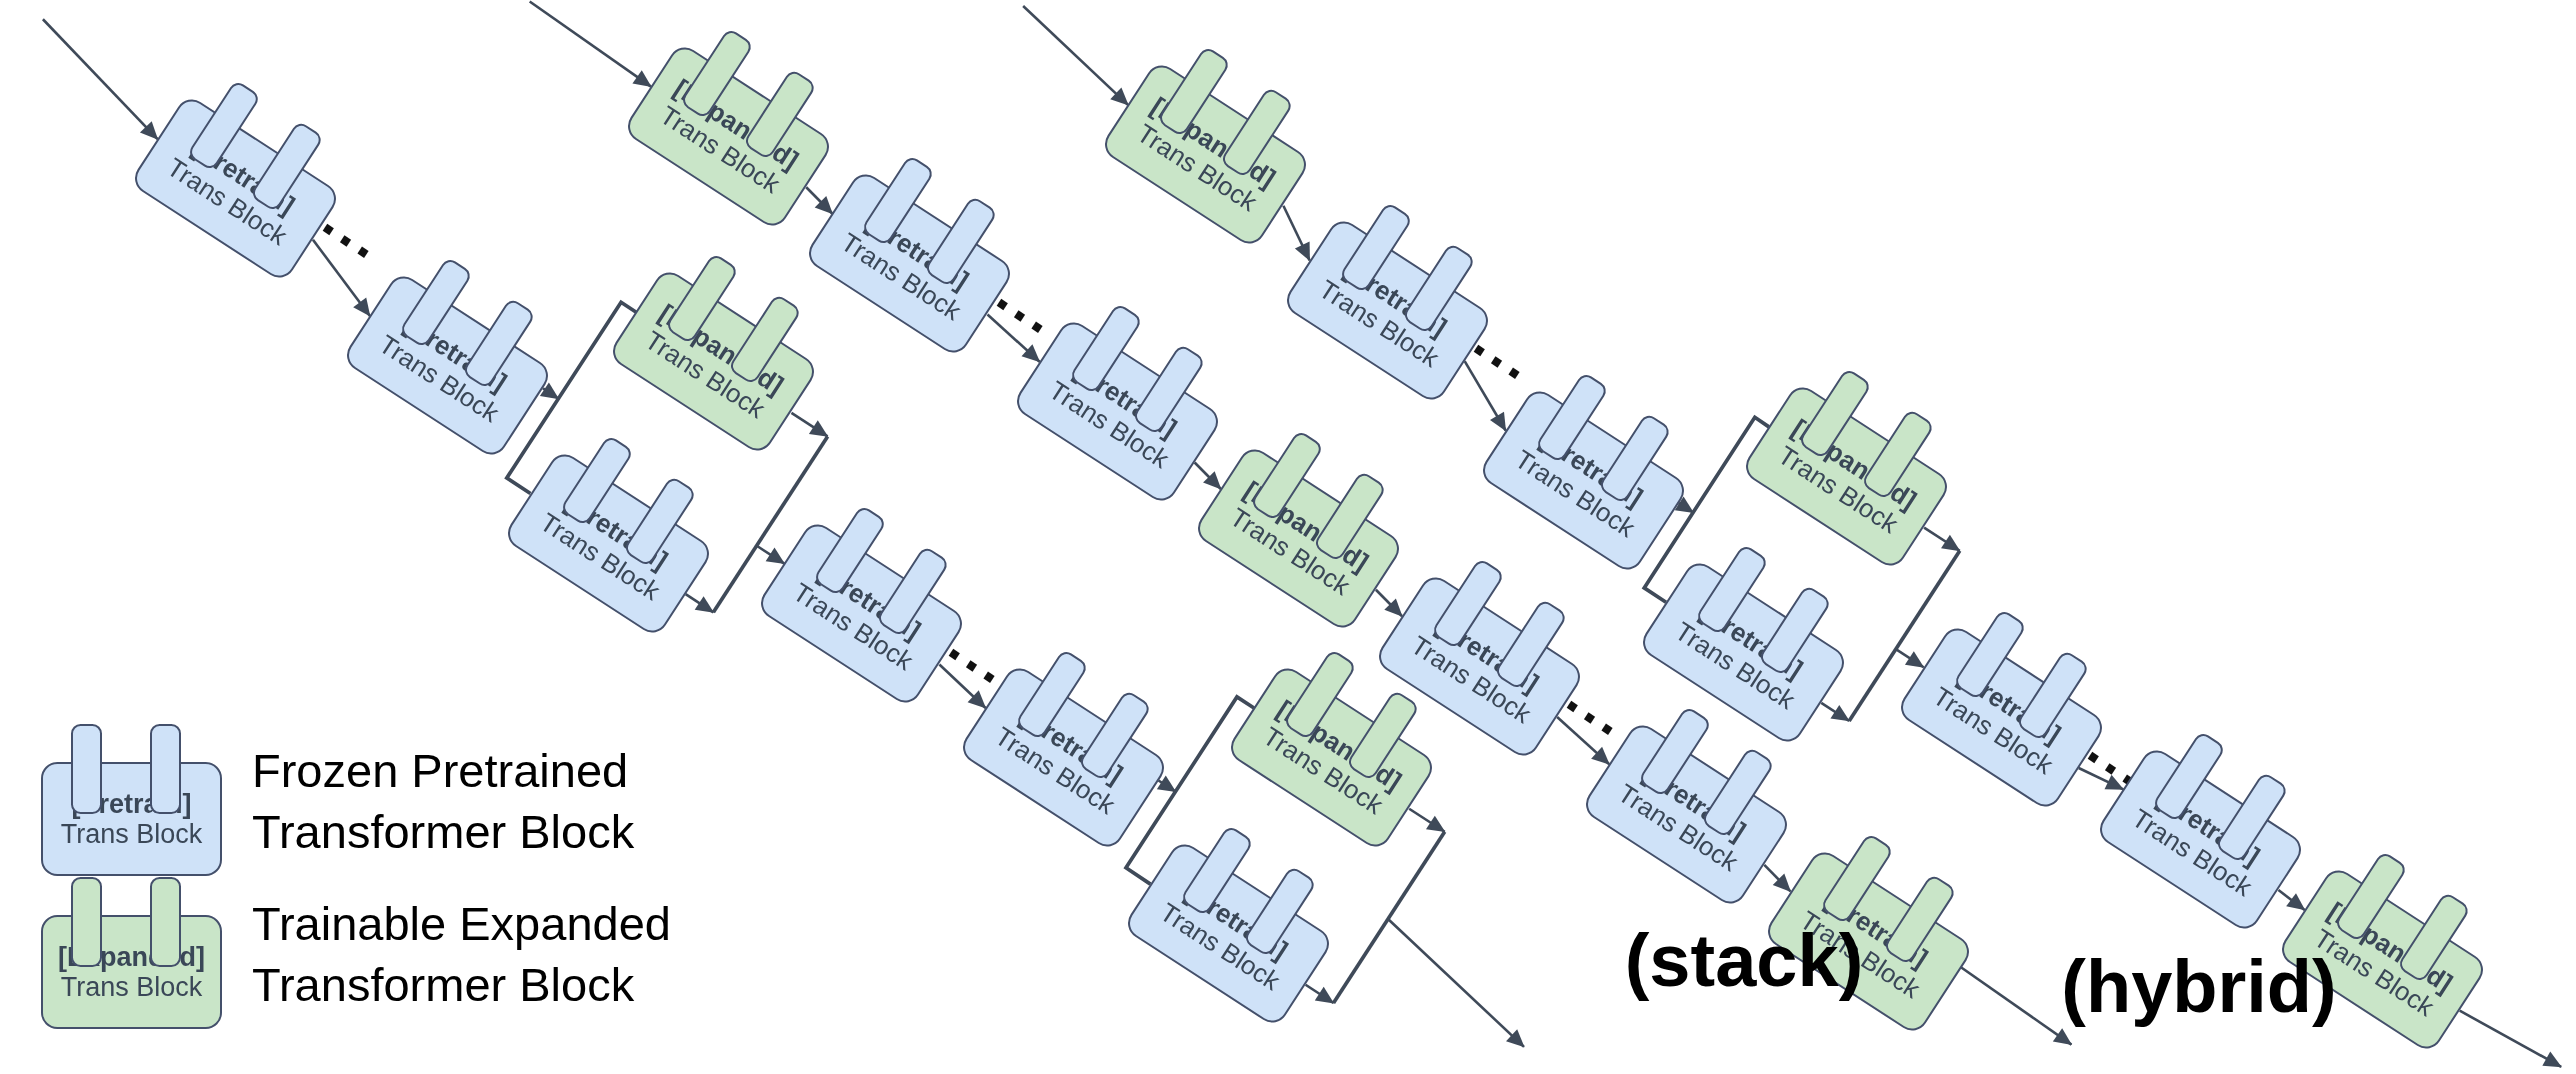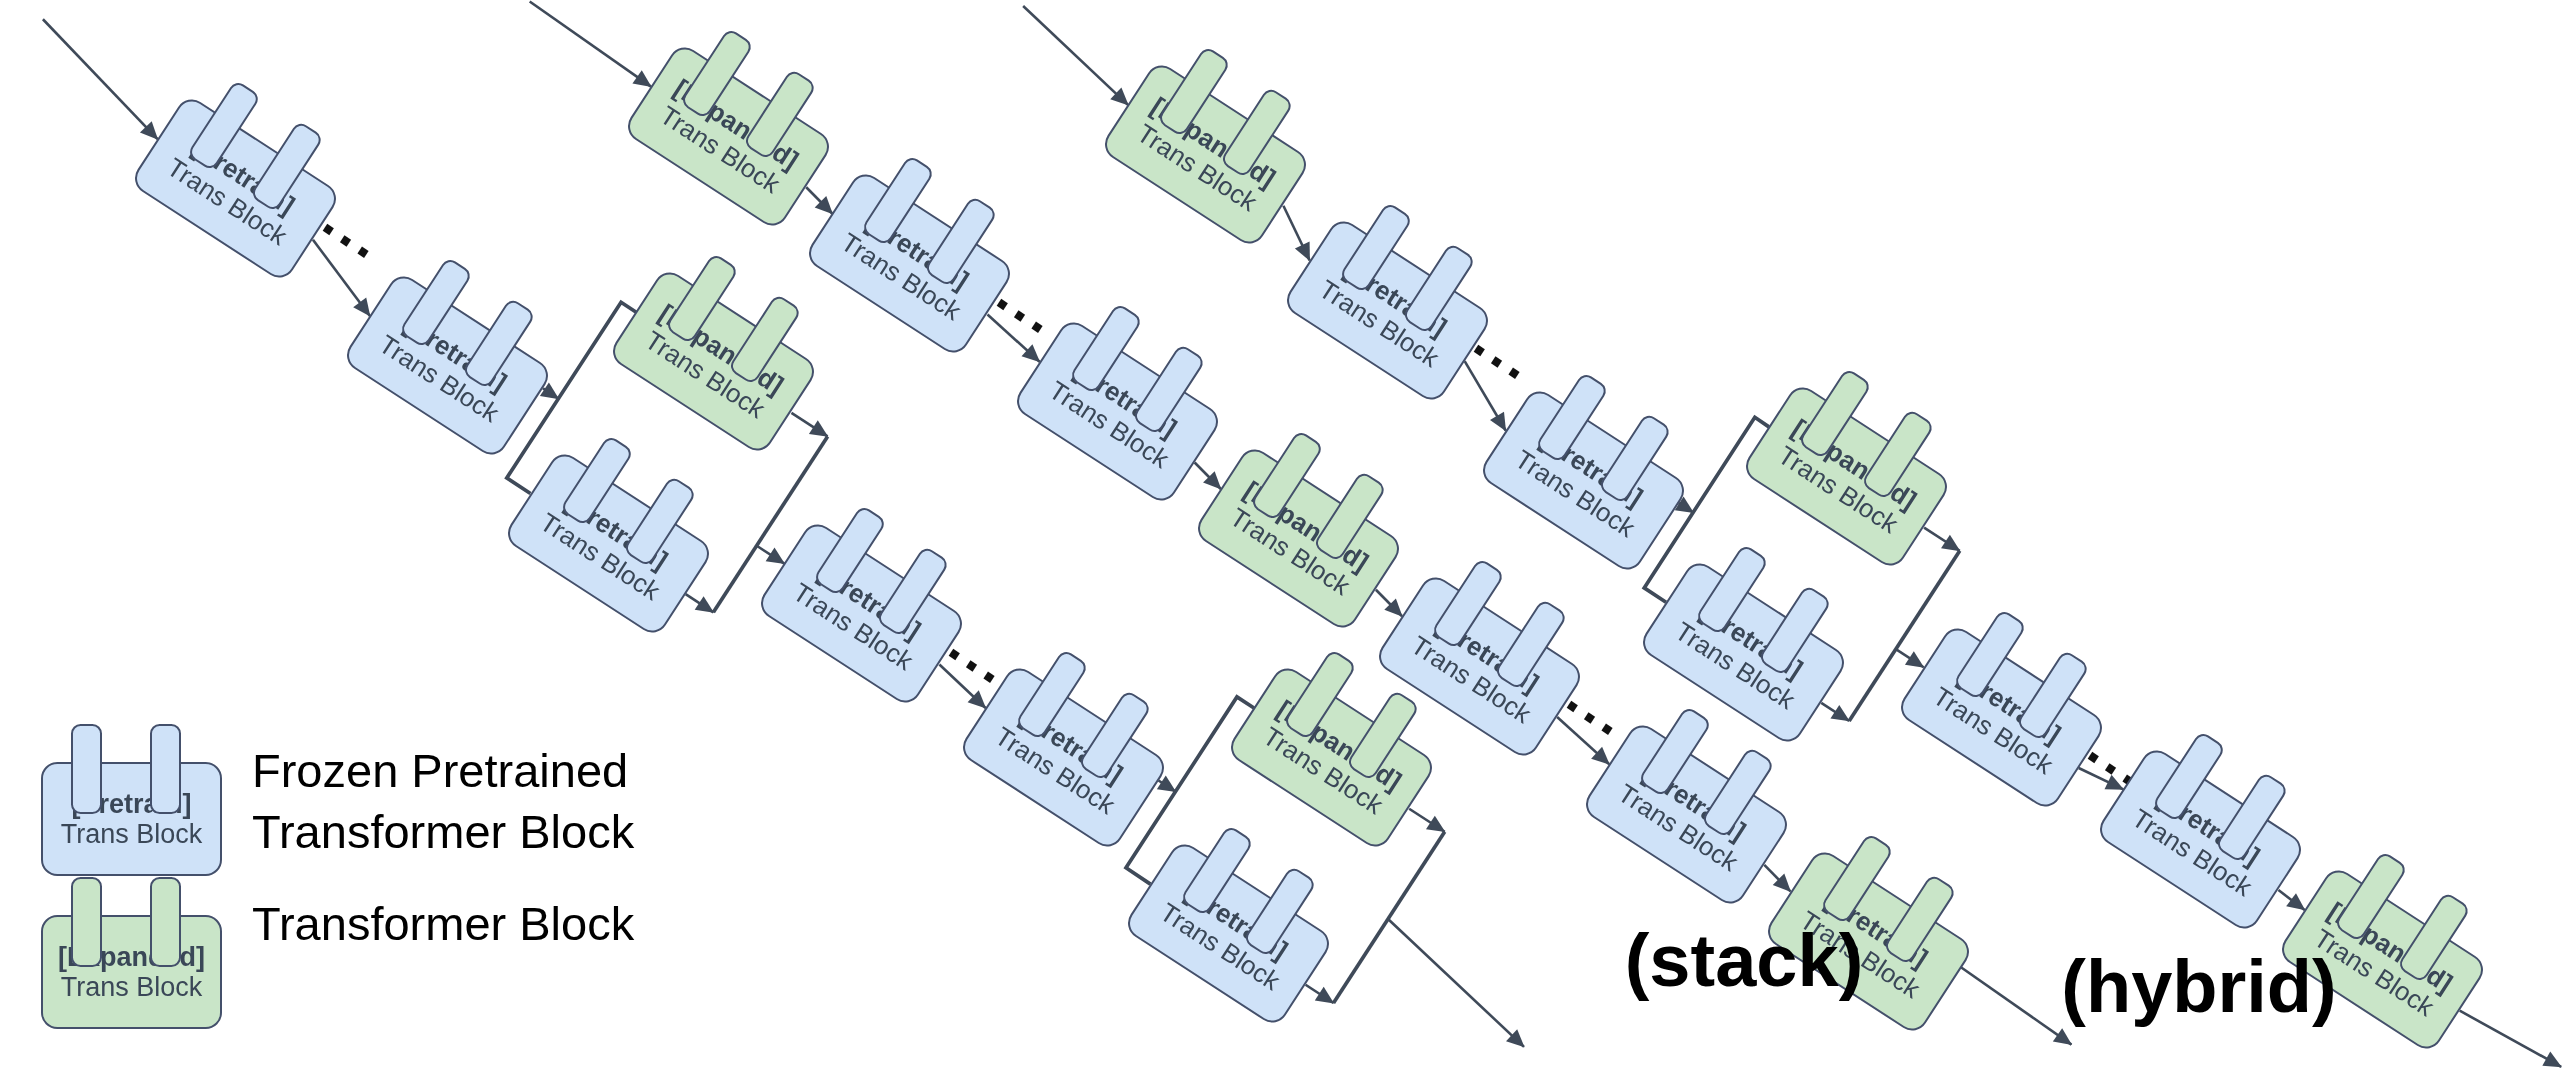--- a/index.html
+++ b/index.html
@@ -313,18 +313,19 @@
 
     <div class="block flat green legend-block" style="left:41px;top:915px">
       <div class="face" style="width:177px;height:110px">
         <div class="l1">[Expanded]</div>
         <div class="l2">Trans Block</div>
       </div>
       <div class="tab t1" style="left:30px"></div>
       <div class="tab t2" style="left:109px"></div>
     </div>
     <div class="legend-text" style="left:252px;top:893px">
+      <div>Trainable Expanded</div>
       <div>Transformer Block</div>
     </div>
   </div>
 
 </div>
 
 
 </body></html>

